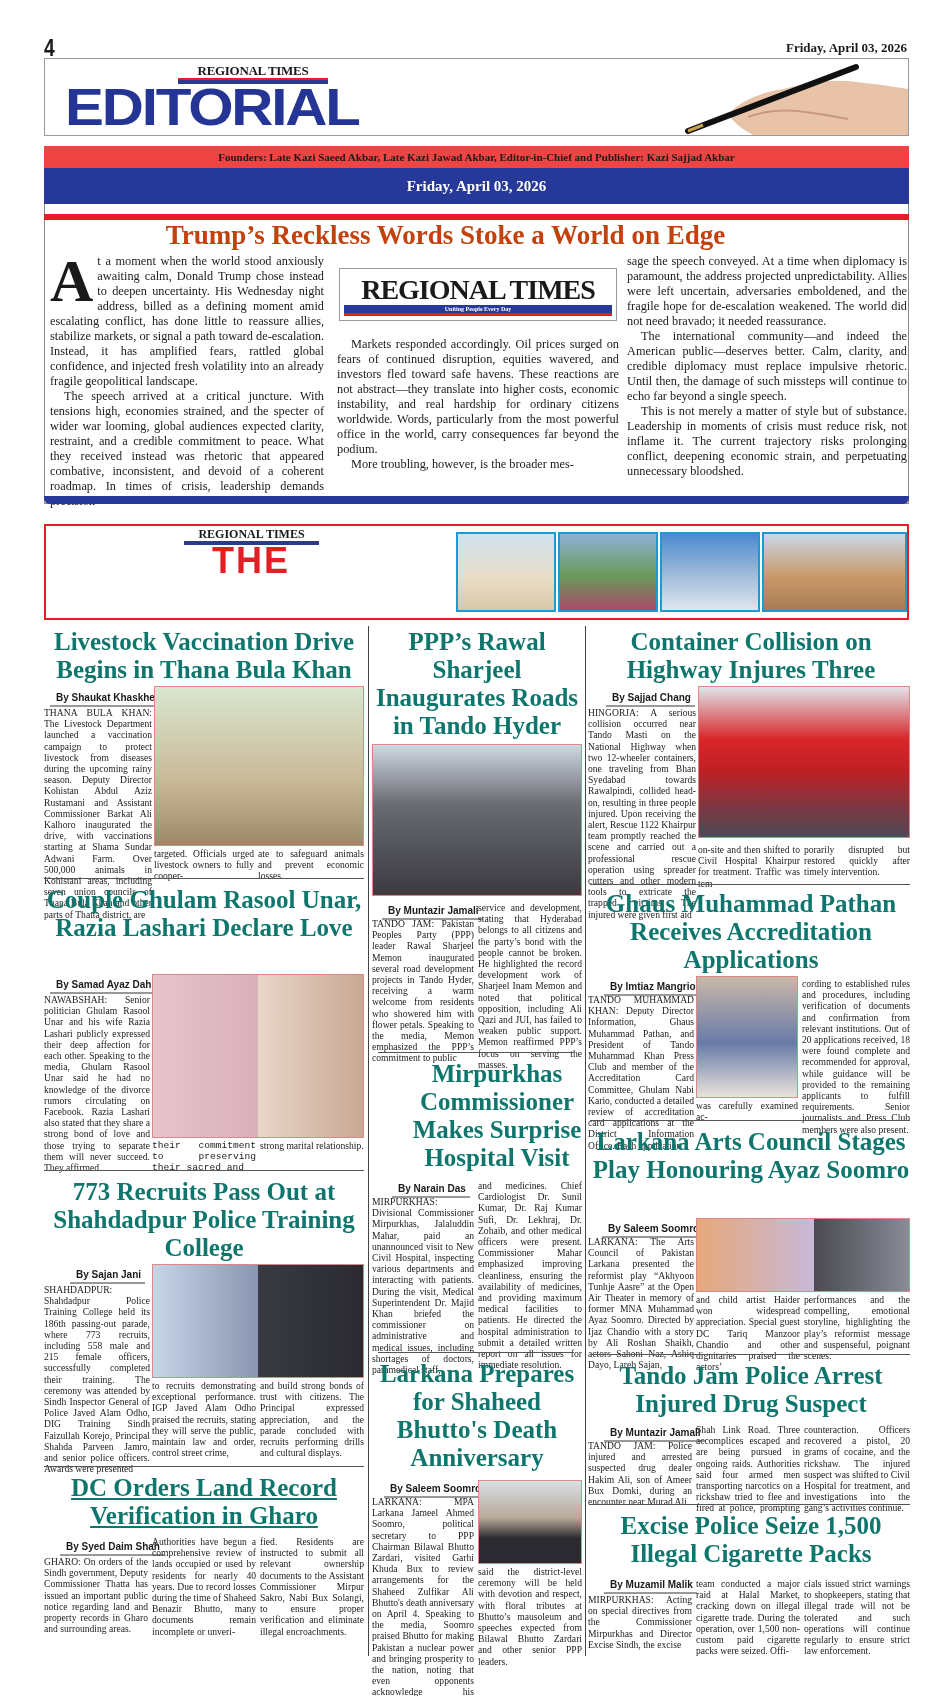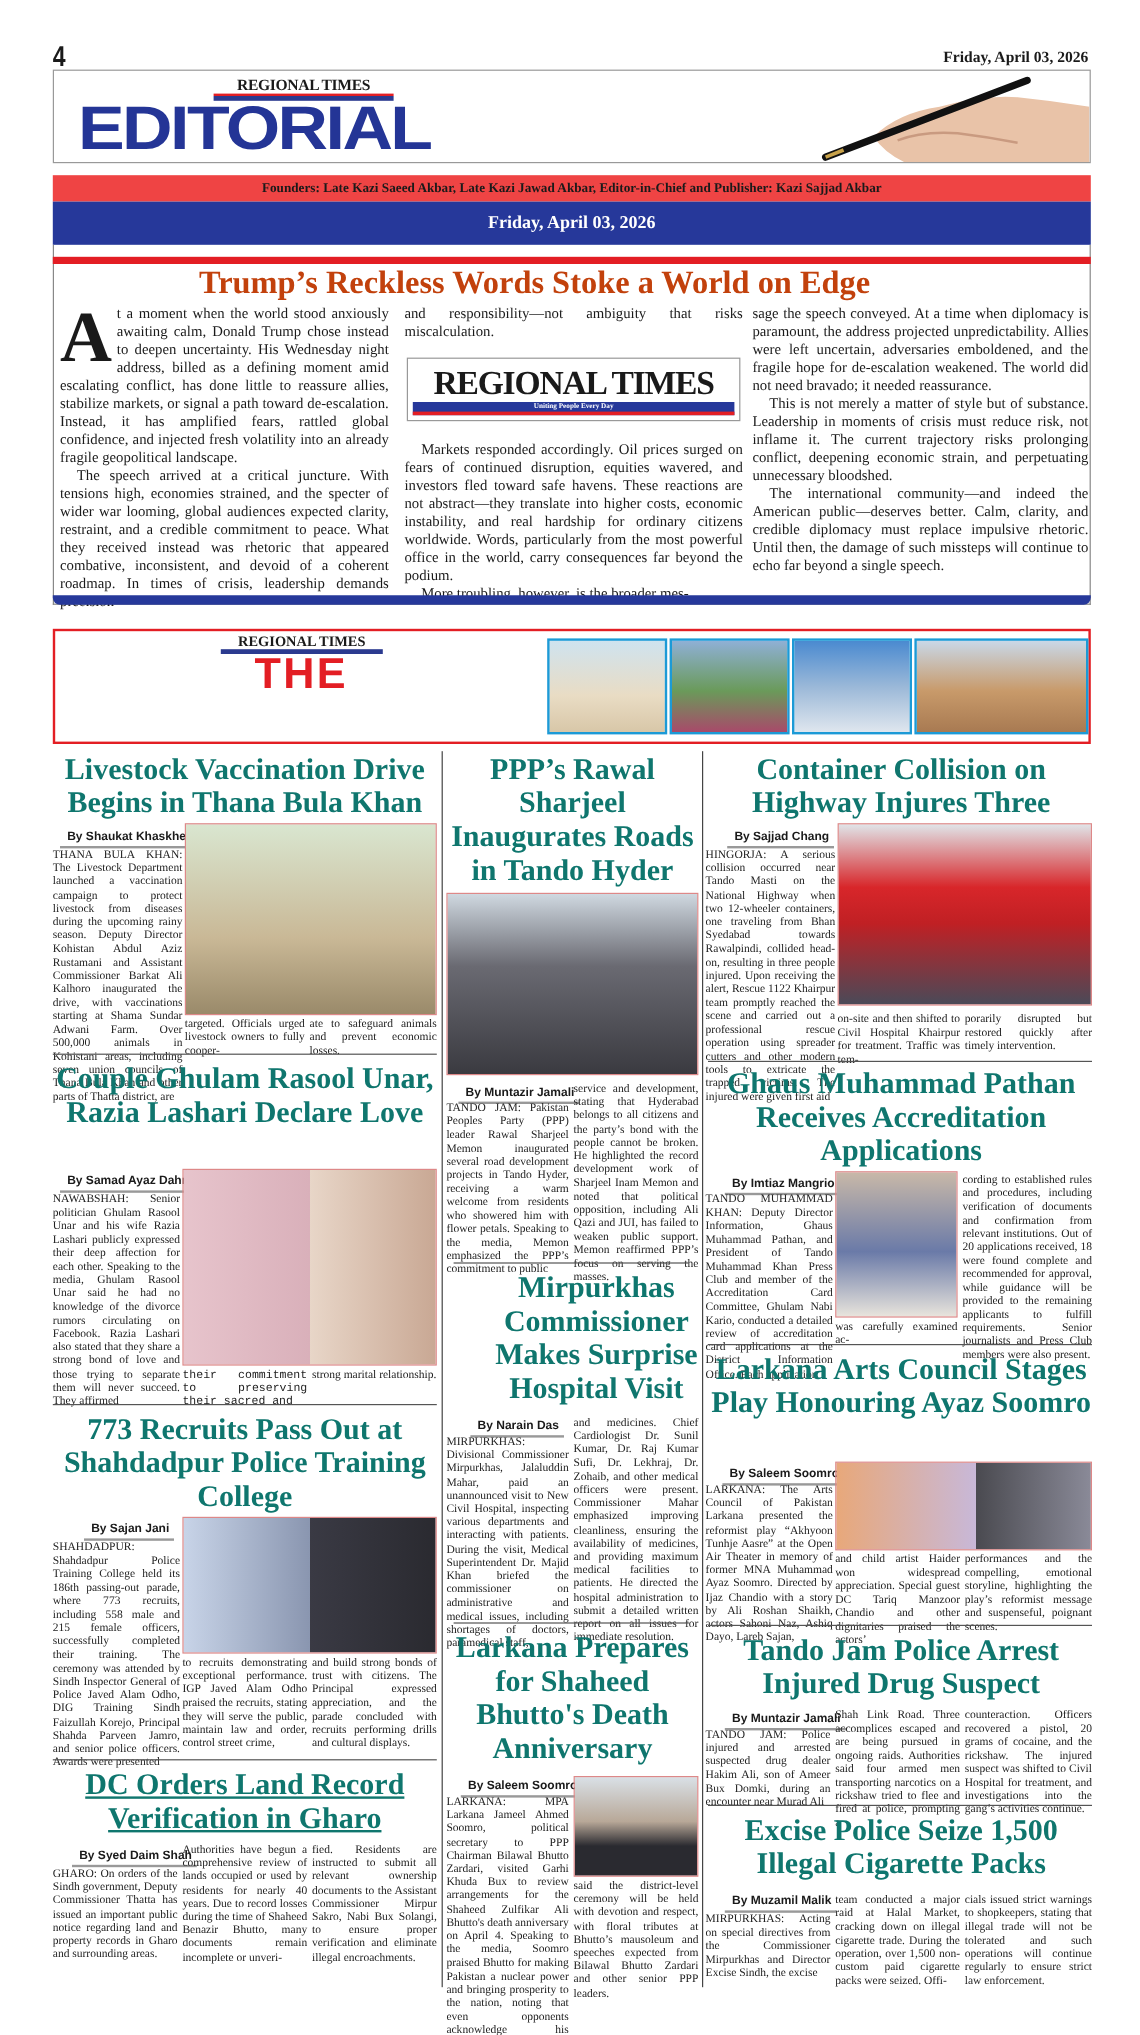--- a/index.html
+++ b/index.html
@@ -61,33 +61,32 @@
 <div class="abs edbox"></div>
 <div class="abs redbar"></div>
 <div class="abs edtitle">Trump’s Reckless Words Stoke a World on Edge</div>
 
 <div class="abs col" style="left:50px;top:254px;width:274px;">
   <p class="first"><span class="dropcap">A</span><span>t a moment when the world stood anxiously awaiting calm, Donald Trump chose instead to deepen uncertainty. His Wednesday night address, billed as a defining moment amid escalating conflict, has done little to reassure allies, stabilize markets, or signal a path toward de-escalation. Instead, it has amplified fears, rattled global confidence, and injected fresh volatility into an already fragile geopolitical landscape.</span></p>
   <p>The speech arrived at a critical juncture. With tensions high, economies strained, and the specter of wider war looming, global audiences expected clarity, restraint, and a credible commitment to peace. What they received instead was rhetoric that appeared combative, inconsistent, and devoid of a coherent roadmap. In times of crisis, leadership demands precision</p>
 </div>
 
 <div class="abs col" style="left:337px;top:254px;width:282px;">
-  <p class="first">and responsibility—not ambiguity that risks miscalculation.</p>
   <div class="rtlogo">
     <div class="nm">REGIONAL TIMES</div>
     <div class="tag">Uniting People Every Day</div>
   </div>
   <p>Markets responded accordingly. Oil prices surged on fears of continued disruption, equities wavered, and investors fled toward safe havens. These reactions are not abstract—they translate into higher costs, economic instability, and real hardship for ordinary citizens worldwide. Words, particularly from the most powerful office in the world, carry consequences far beyond the podium.</p>
   <p>More troubling, however, is the broader mes-</p>
 </div>
 
 <div class="abs col" style="left:627px;top:254px;width:280px;">
   <p class="first">sage the speech conveyed. At a time when diplomacy is paramount, the address projected unpredictability. Allies were left uncertain, adversaries emboldened, and the fragile hope for de-escalation weakened. The world did not need bravado; it needed reassurance.</p>
+  <p>The international community—and indeed the American public—deserves better. Calm, clarity, and credible diplomacy must replace impulsive rhetoric. Until then, the damage of such missteps will continue to echo far beyond a single speech.</p>
   <p>This is not merely a matter of style but of substance. Leadership in moments of crisis must reduce risk, not inflame it. The current trajectory risks prolonging conflict, deepening economic strain, and perpetuating unnecessary bloodshed.</p>
-  <p>The international community—and indeed the American public—deserves better. Calm, clarity, and credible diplomacy must replace impulsive rhetoric. Until then, the damage of such missteps will continue to echo far beyond a single speech.</p>
 </div>
 
 <div class="abs bottombar"></div>
 
 <div class="abs heart">
   <div class="abs rts">REGIONAL TIMES</div>
   <div class="abs the">THE</div>
   <div class="abs thumb" style="left:410px;width:100px;background:linear-gradient(#cfe3ef,#e9dcc4 60%,#d8c7a8)"></div>
   <div class="abs thumb" style="left:512px;width:100px;background:linear-gradient(#8fb0d6,#6a9a5a 55%,#a84a6a)"></div>
   <div class="abs thumb" style="left:614px;width:100px;background:linear-gradient(#4a8ad0,#9ab8d8 50%,#dfe6ee)"></div>

